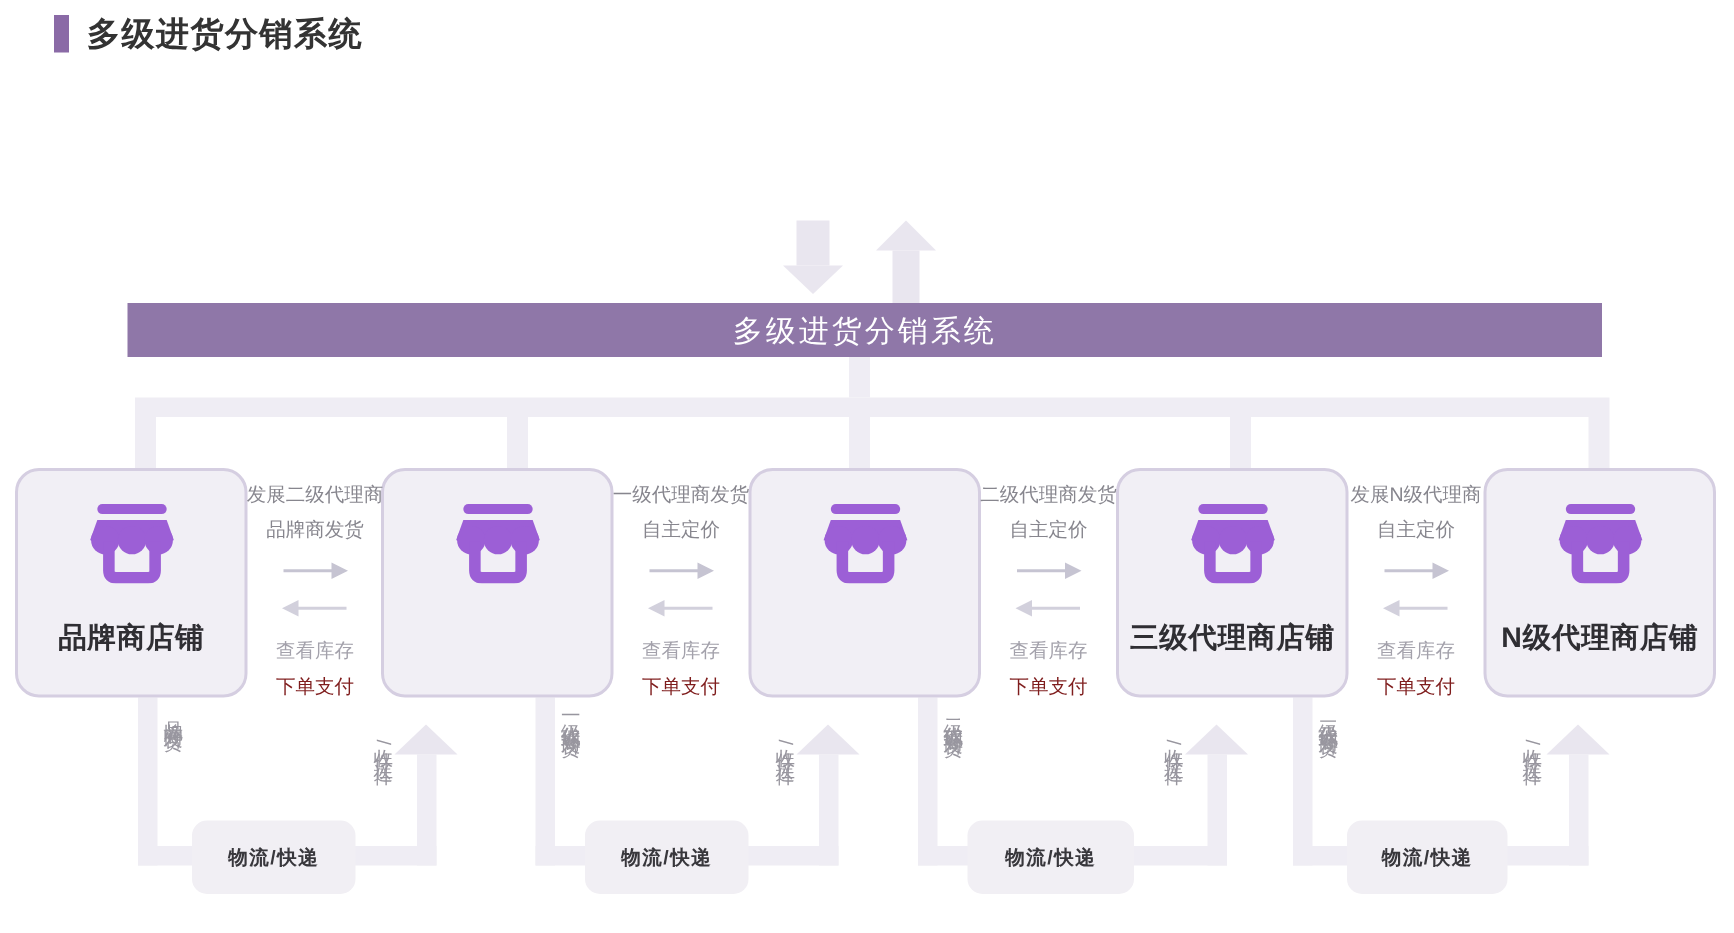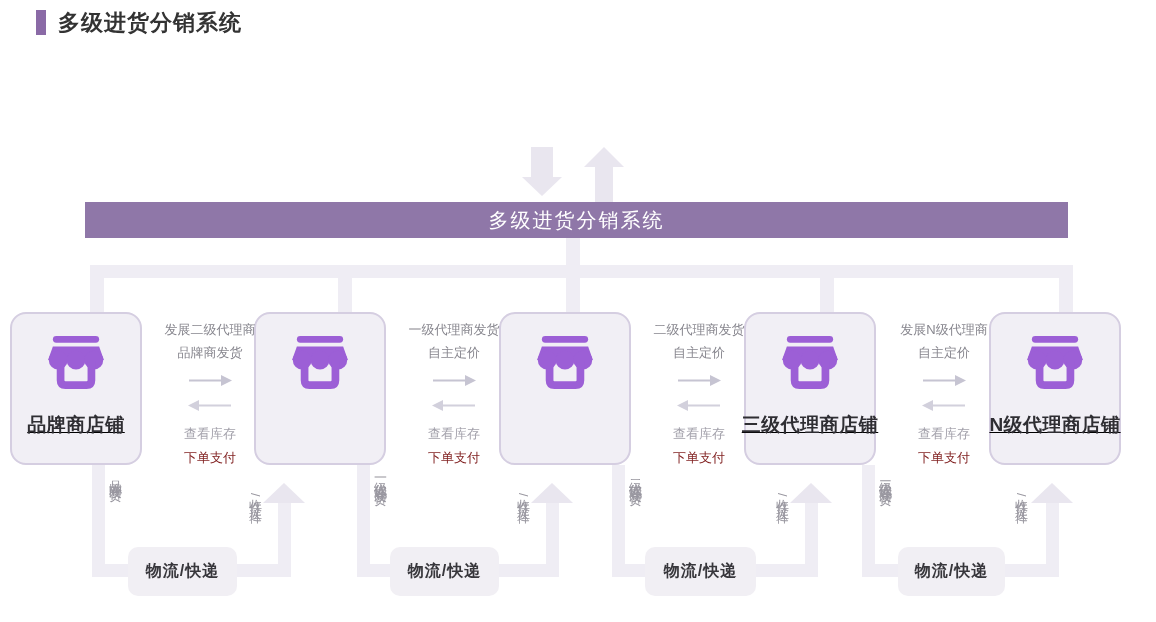--- a/index.html
+++ b/index.html
@@ -26,22 +26,22 @@
   
   .sys-bar{position:absolute;left:85px;top:202px;width:983px;height:36px;background:#8f77a8;color:#fff;
            font-size:20px;display:flex;align-items:center;justify-content:center;letter-spacing:2px;}
 
   
   .stem{left:566px;top:238px;width:14px;height:27px;}
   .hbar{left:90px;top:265px;width:983px;height:13px;}
   .drop{top:278px;width:14px;height:35px;}
 
   
-  .store{position:absolute;top:312px;width:132px;height:153px;background:#f1eff5;border:2px solid #d5cee1;
-         border-radius:16px;box-sizing:border-box;display:flex;flex-direction:column;align-items:center;text-decoration:underline;}
+  .store{position:absolute;top:312px;width:155px;height:153px;background:#f1eff5;border:2px solid #d5cee1;
+         border-radius:16px;box-sizing:border-box;display:flex;flex-direction:column;align-items:center;}
   .store svg{margin-top:22px;}
   .store-name{margin-top:23px;font-size:19px;font-weight:bold;color:#2f2e33;letter-spacing:0.5px;white-space:nowrap;}
 
   
   .gaplink{position:absolute;top:321px;width:130px;display:flex;flex-direction:column;align-items:center;
            font-size:13px;color:#87868e;white-space:nowrap;}
   .gl-pricing{margin-top:5px;}
   .gl-ar1{margin-top:12px;}
   .gl-ar2{margin-top:12px;}
   .gl-check{margin-top:13px;color:#a3a1ab;}
@@ -50,21 +50,21 @@
   
   .lg-down{top:465px;width:13px;height:112px;}
   .lg-h{top:564px;height:13px;}
   .lg-upshaft{top:503px;width:13px;height:74px;}
   .lg-uphead{position:absolute;top:483px;width:0;height:0;
              border-left:21px solid transparent;border-right:21px solid transparent;border-bottom:20px solid #e9e6ef;}
   .vtext{position:absolute;writing-mode:vertical-rl;font-size:13px;color:#98969f;letter-spacing:2px;}
   .ship{top:470px;}
   .recv{top:489px;}
   .lgbox{position:absolute;top:547px;height:49px;background:#f1eff4;border-radius:10px;color:#38373c;
-         font-size:16px;font-weight:600;display:flex;align-items:center;justify-content:center;letter-spacing:1px;}
+         font-size:13px;font-weight:600;display:flex;align-items:center;justify-content:center;letter-spacing:1px;}
 </style>
 </head>
 <body>
 
 <div class="canvas">
 
   <span class="accent"></span>
   <div class="page-title">多级进货分销系统</div>
 
 

